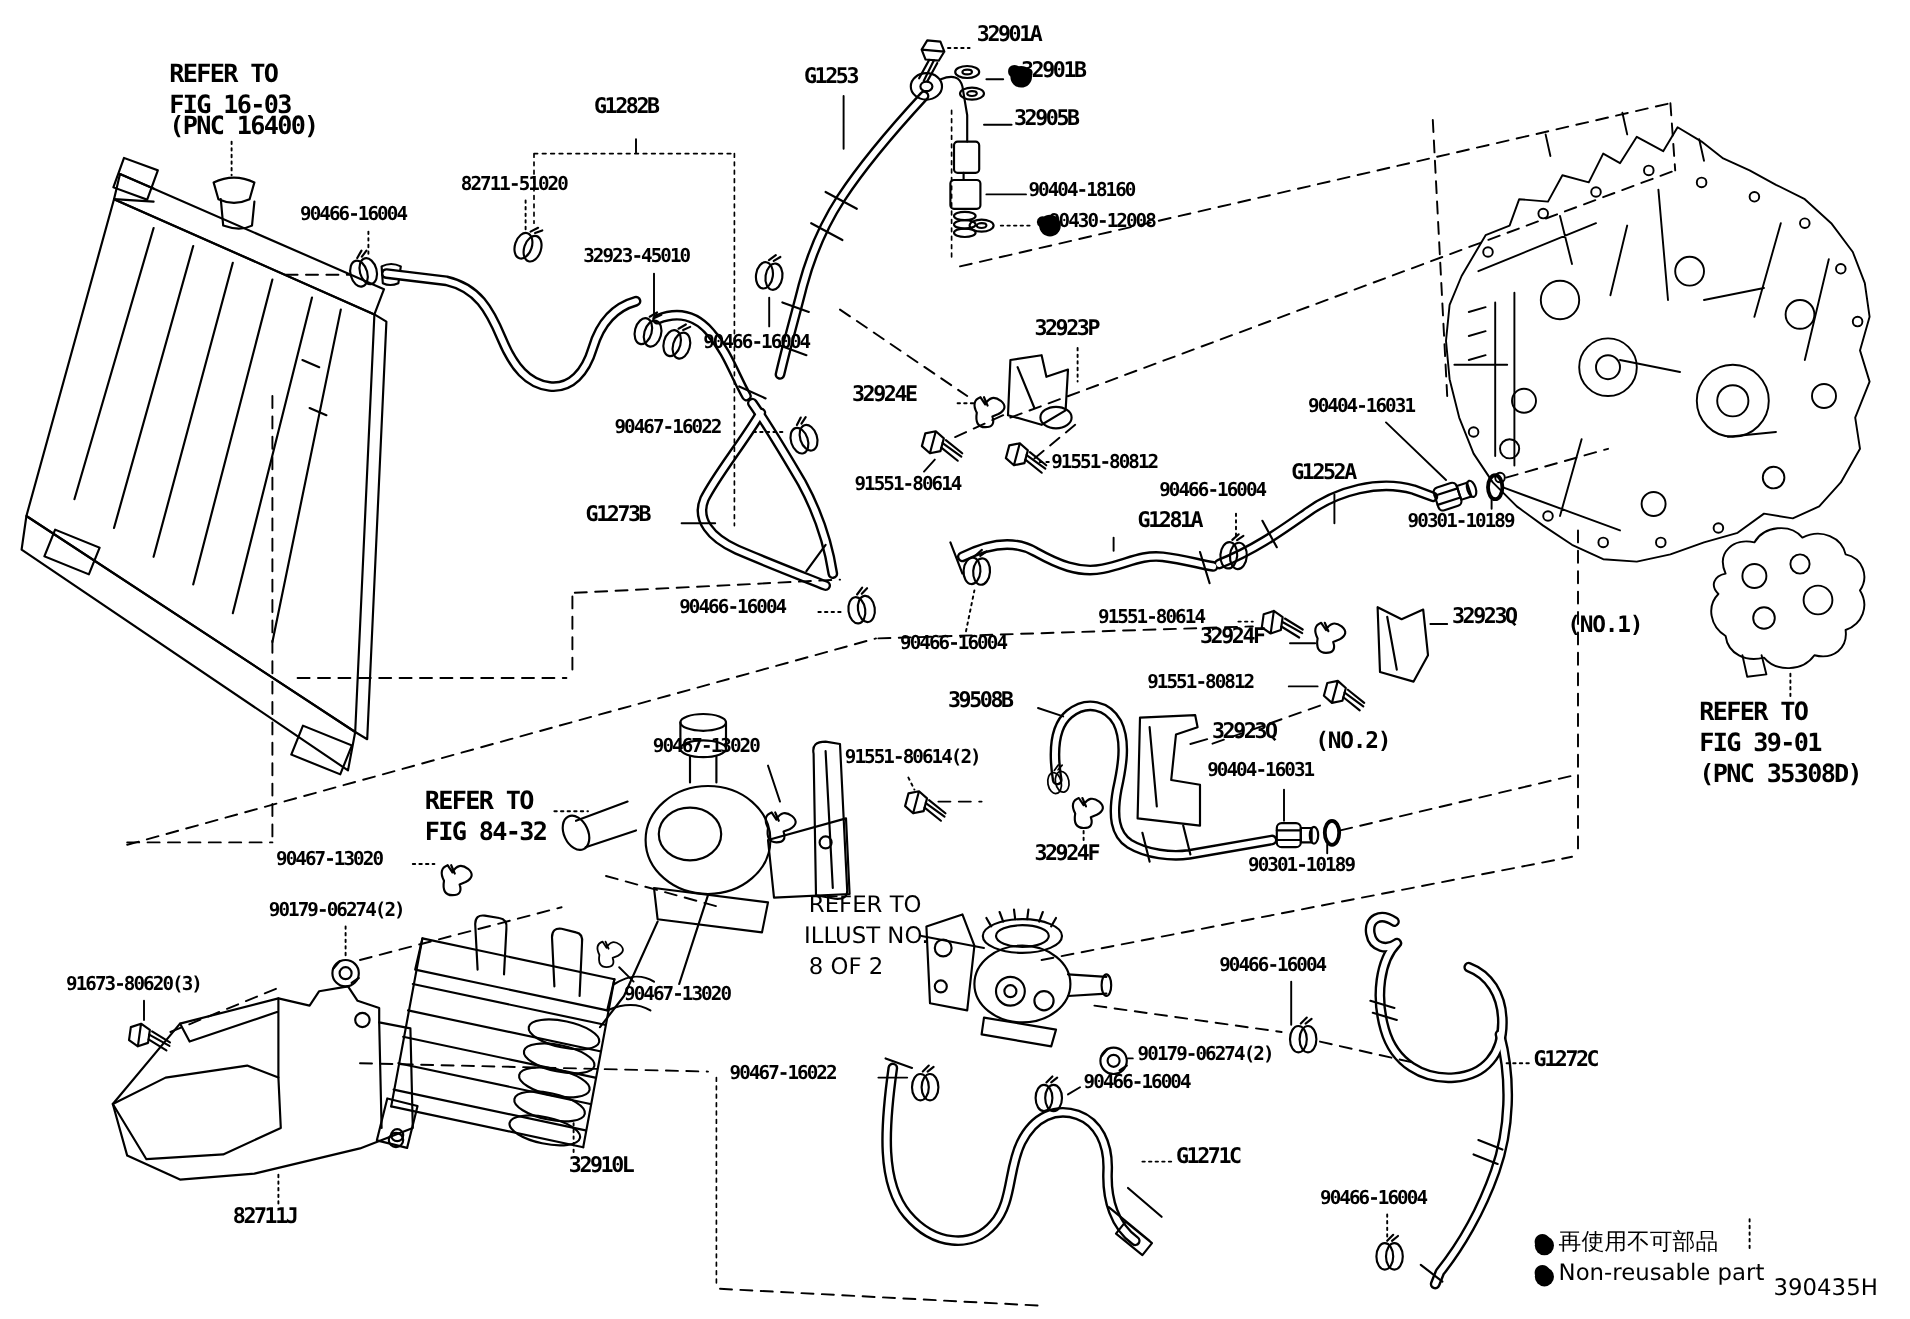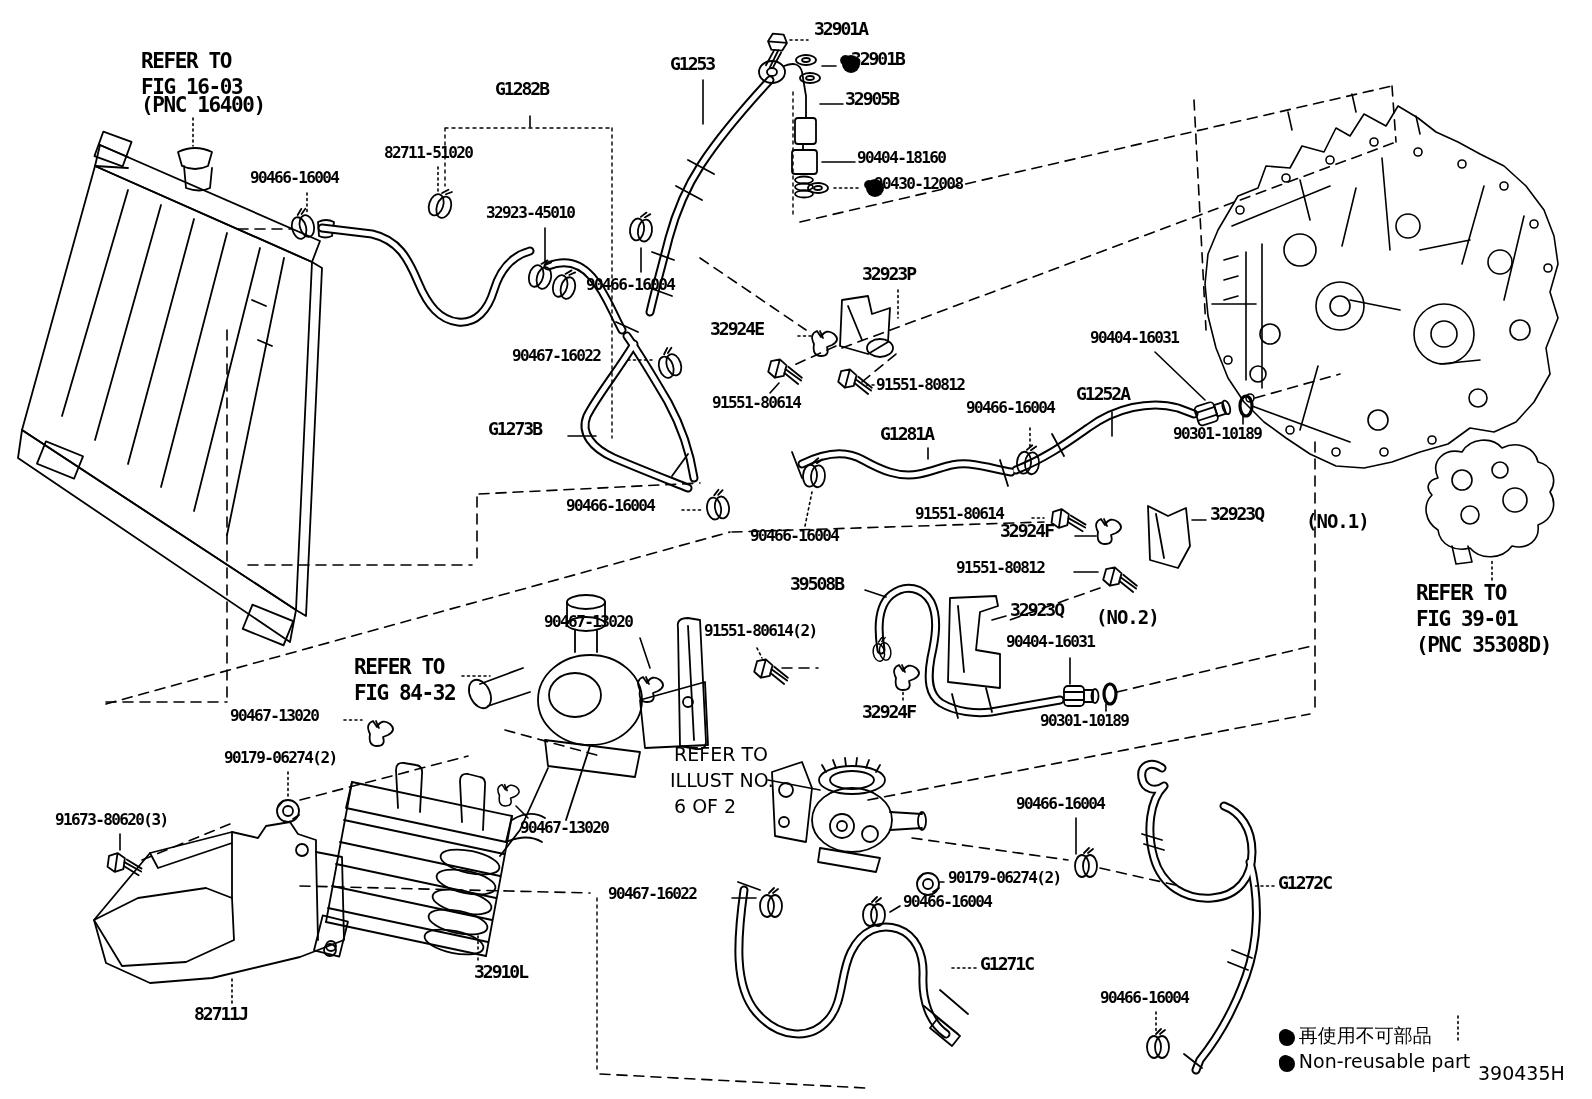--- a/index.html
+++ b/index.html
@@ -358,21 +358,21 @@
       </div>
       <div class="lbl big" style="left: 488px; top: 420px;">
         <span>G1273B</span>
       </div>
       <div class="lbl num" style="left: 566px; top: 498px;">
         <span>90466-16004</span>
       </div>
       <div class="lbl num" style="left: 750px; top: 528px;">
         <span>90466-16004</span>
       </div>
-      <div class="lbl big" style="left: 880px; top: 425px;">
+      <div class="lbl big" style="left: 948px; top: 425px;">
         <span>G1281A</span>
       </div>
       <div class="lbl num" style="left: 966px; top: 400px;">
         <span>90466-16004</span>
       </div>
       <div class="lbl big" style="left: 1076px; top: 385px;">
         <span>G1252A</span>
       </div>
       <div class="lbl num" style="left: 1090px; top: 330px;">
         <span>90404-16031</span>
@@ -446,21 +446,21 @@
       <div class="lbl num" style="left: 608px; top: 886px;">
         <span>90467-16022</span>
       </div>
       <div class="lbl thin" style="left: 674px; top: 745px;">
         <span>REFER TO</span>
       </div>
       <div class="lbl thin" style="left: 670px; top: 771px;">
         <span>ILLUST NO.</span>
       </div>
       <div class="lbl thin" style="left: 674px; top: 797px;">
-        <span>6 OF 2</span>
+        <span>8 OF 2</span>
       </div>
       <div class="lbl num" style="left: 948px; top: 870px;">
         <span>90179-06274(2)</span>
       </div>
       <div class="lbl num" style="left: 903px; top: 894px;">
         <span>90466-16004</span>
       </div>
       <div class="lbl big" style="left: 980px; top: 955px;">
         <span>G1271C</span>
       </div>

